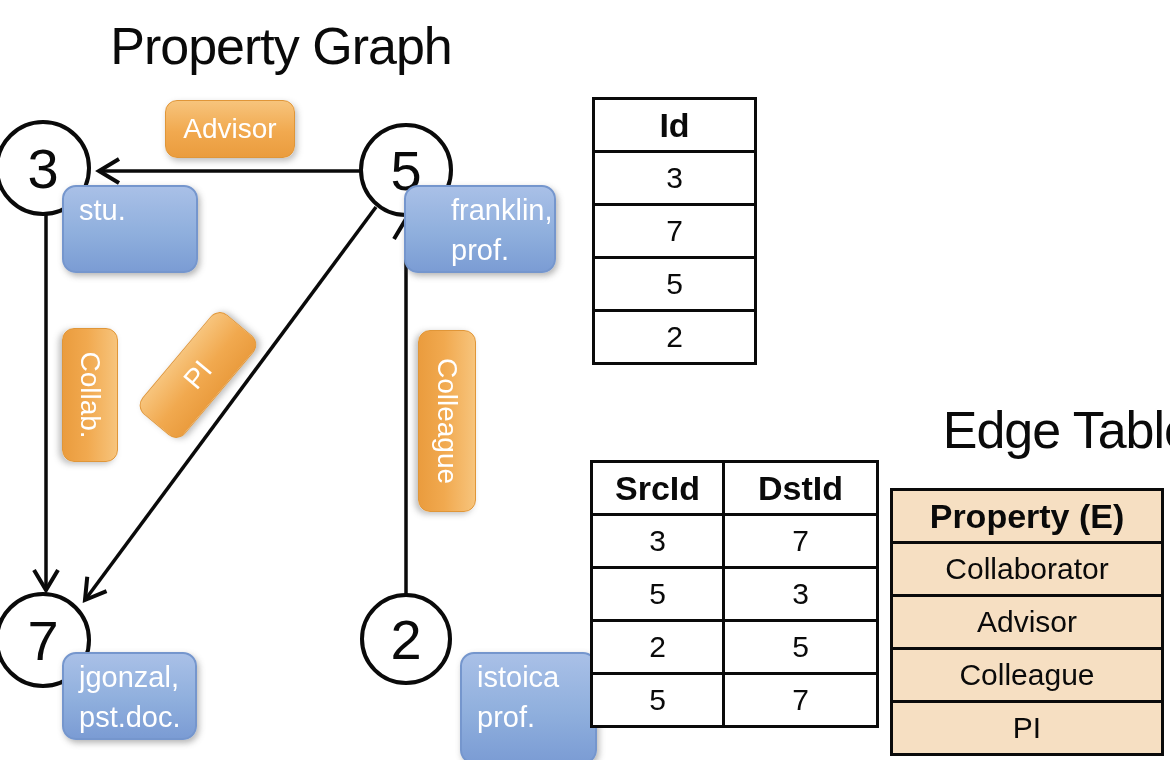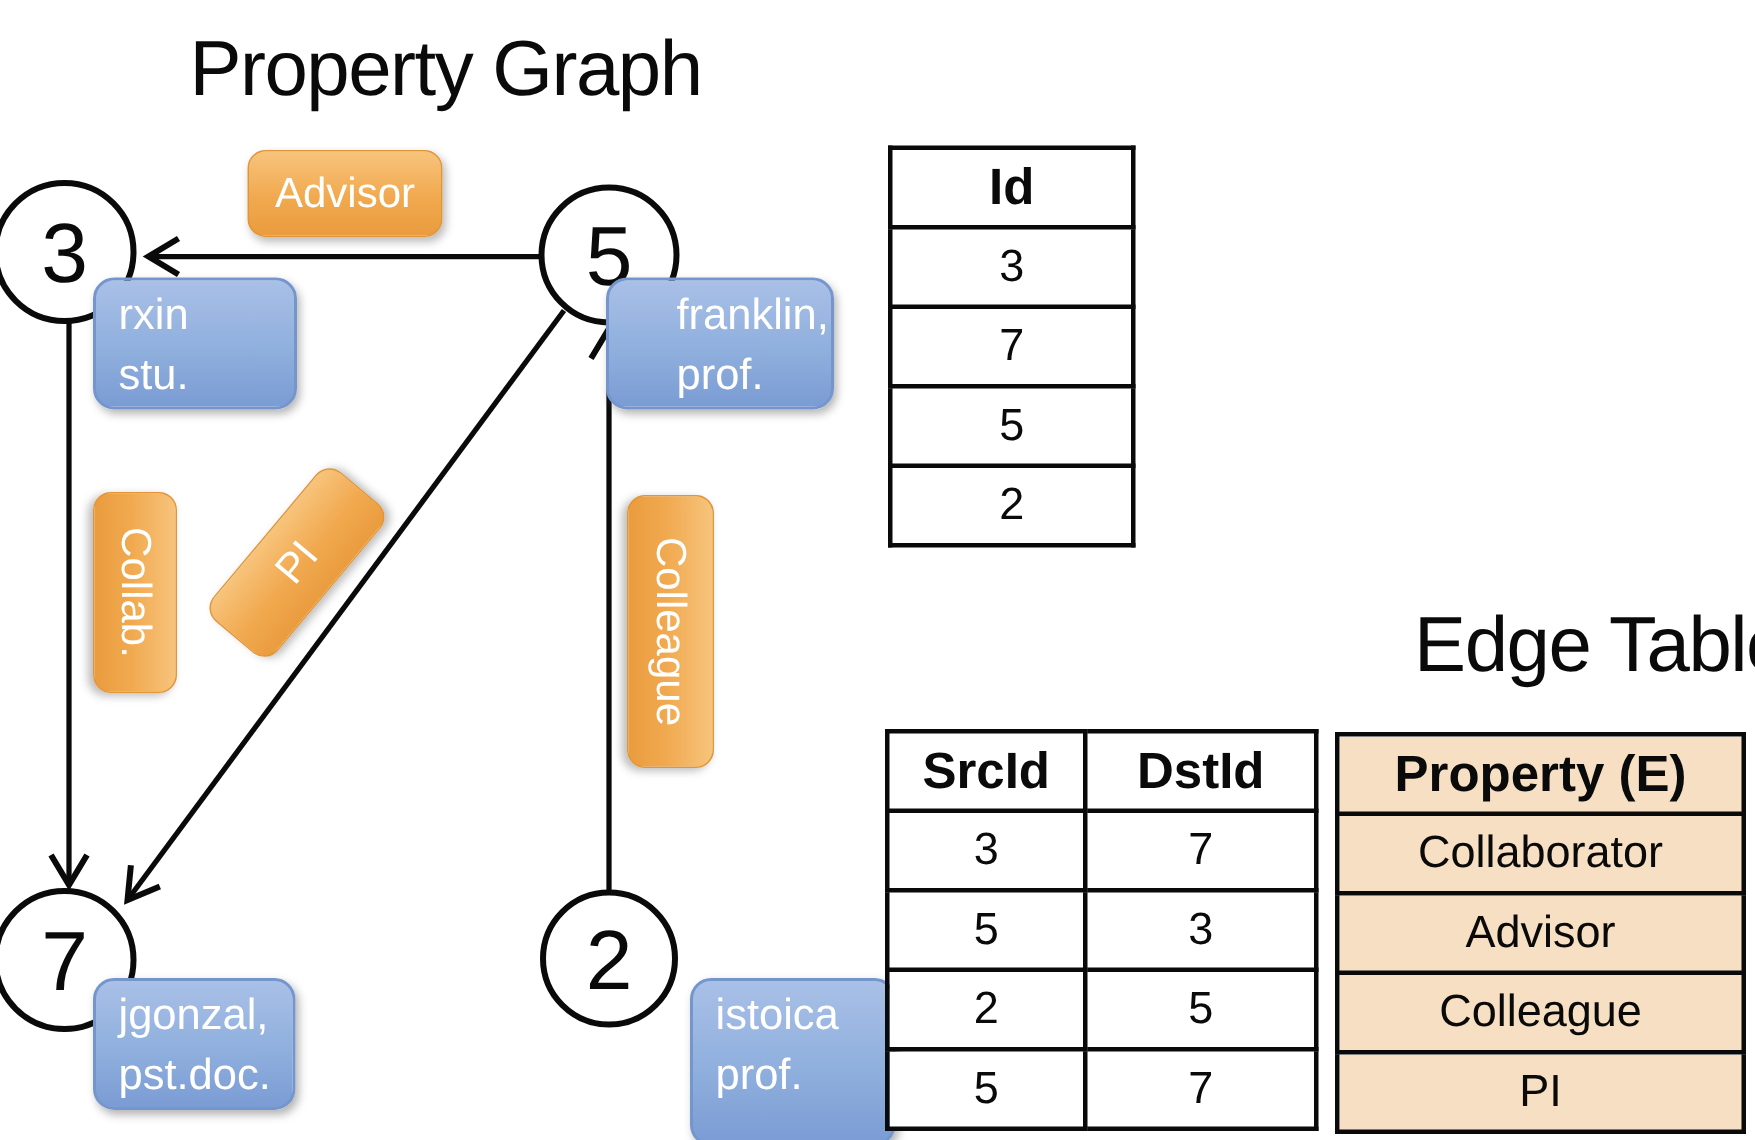--- a/index.html
+++ b/index.html
@@ -53,30 +53,29 @@
     <line x1="361" y1="171" x2="99" y2="171" stroke="#0a0a0a" stroke-width="3.5" marker-end="url(#arrow)"></line>
     <line x1="46" y1="212" x2="46" y2="590" stroke="#0a0a0a" stroke-width="3.5" marker-end="url(#arrow)"></line>
     <line x1="376" y1="207" x2="85" y2="600" stroke="#0a0a0a" stroke-width="3.5" marker-end="url(#arrow)"></line>
     <line x1="406" y1="594" x2="406" y2="219" stroke="#0a0a0a" stroke-width="3.5" marker-end="url(#arrow)"></line>
     <circle cx="43" cy="168" r="46" fill="#ffffff" stroke="#0a0a0a" stroke-width="4"></circle>
     <circle cx="406" cy="170" r="45" fill="#ffffff" stroke="#0a0a0a" stroke-width="4"></circle>
     <circle cx="43" cy="640" r="46" fill="#ffffff" stroke="#0a0a0a" stroke-width="4"></circle>
     <circle cx="406" cy="639" r="44" fill="#ffffff" stroke="#0a0a0a" stroke-width="4"></circle>
   </svg>
 
-  <div class="title" style="left:16px; top:16px; width:562px;">Property Graph</div>
+  <div class="title" style="left:0; top:16px; width:562px;">Property Graph</div>
   <div class="title" style="left:620px; top:400px; width:572px;text-align:right;">Edge Table</div>
 
   <div class="node-num" style="left:3px;   top:128px;">3</div>
   <div class="node-num" style="left:366px; top:130px;">5</div>
   <div class="node-num" style="left:3px;   top:600px;">7</div>
   <div class="node-num" style="left:366px; top:599px;">2</div>
 
   <div class="vprop" style="left:62px; top:185px; width:136px; height:88px;">
-    <span>rxin</span>
     <span>stu.</span>
   </div>
   <div class="vprop" style="left:404px; top:185px; width:152px; height:88px;padding-left:45px;">
     <span>franklin,</span>
     <span>prof.</span>
   </div>
   <div class="vprop" style="left:62px; top:652px; width:135px; height:88px;">
     <span>jgonzal,</span>
     <span>pst.doc.</span>
   </div>
@@ -104,21 +103,21 @@
     <tr>
           <td>5</td>
         </tr>
     <tr>
           <td>2</td>
         </tr>
   </tbody>
     </table>
 
 
-  <table class="tbl" style="left:590px; top:486px;">
+  <table class="tbl" style="left:590px; top:460px;">
     <tbody>
         <tr>
       <th style="width:129px;">SrcId</th>
       <th style="width:151px;">DstId</th>
     </tr>
     <tr>
       <td>3</td>
       <td>7</td>
     </tr>
     <tr>

